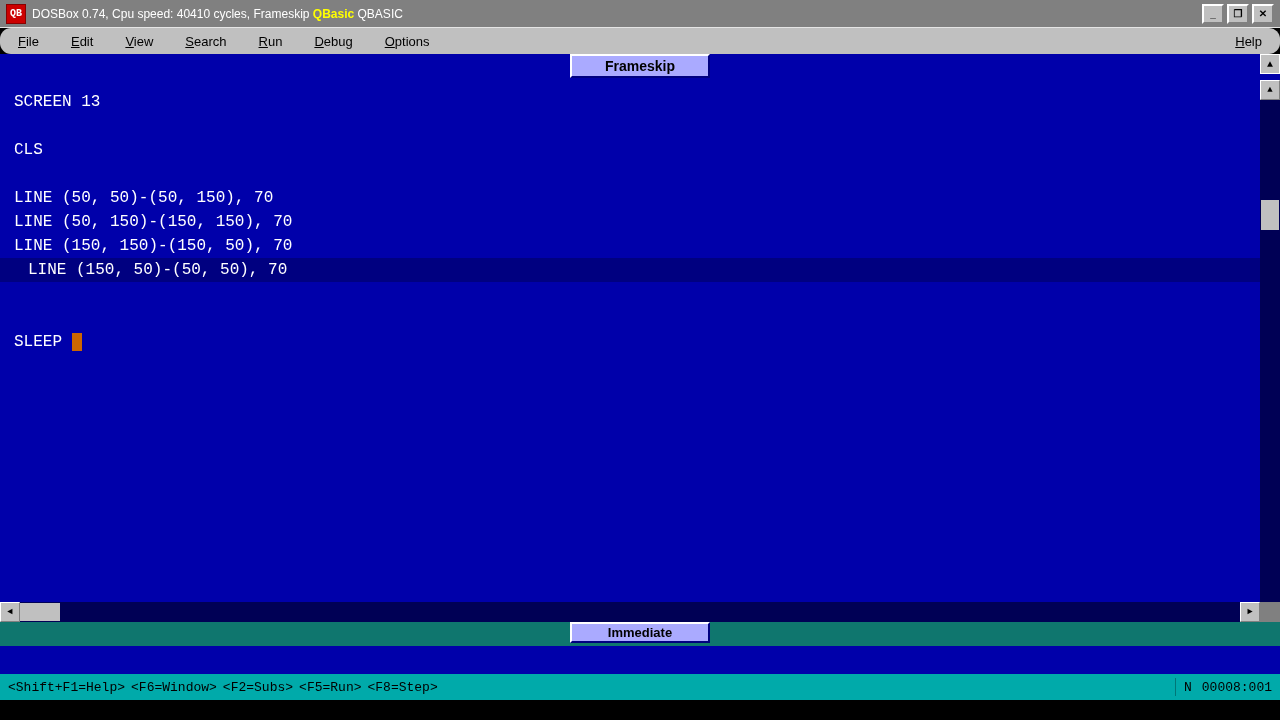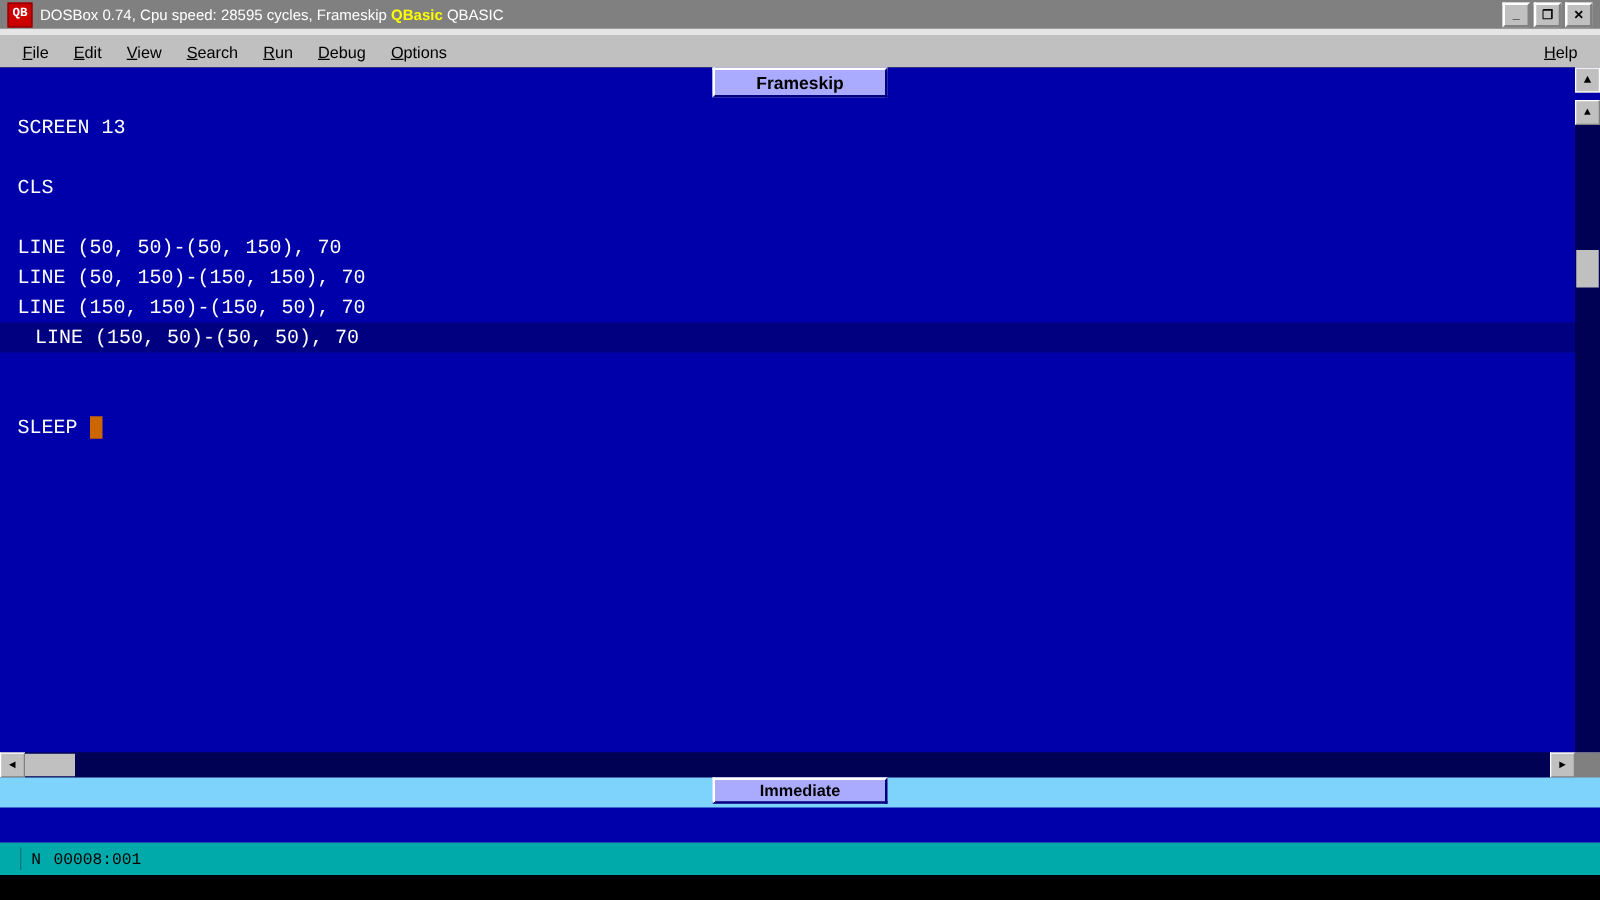--- a/index.html
+++ b/index.html
@@ -12,21 +12,21 @@
     }
 
     
     #title-bar {
       background: #808080;
       height: 28px;
       display: flex;
       align-items: center;
       padding: 0 6px;
       gap: 6px;
-      border-bottom: 5px solid #e5e5e5;
+      border-bottom: 1px solid #e5e5e5;
     }
     #title-bar-icon {
       width: 20px;
       height: 20px;
       background: #c00;
       display: flex;
       align-items: center;
       justify-content: center;
       font-size: 10px;
       color: #fff;
@@ -68,21 +68,22 @@
       font-weight: bold;
     }
 
     
     #menu-bar {
       background: #c0c0c0;
       height: 26px;
       display: flex;
       align-items: center;
       padding: 0 8px;
-      gap: 0;
+      gap: 12px;
+      border-radius: 11px;
     }
     .menu-item {
       padding: 2px 10px;
       font-family: Arial, sans-serif;
       font-size: 13px;
       color: #000;
       cursor: pointer;
     }
     .menu-item span.underline {
       text-decoration: underline;
@@ -267,21 +268,21 @@
       bottom: 0;
       right: 0;
       width: 20px;
       height: 20px;
       background: #808080;
     }
 
     
     #immediate-area {
       position: relative;
-      background: #7dd3fc;
+      background: #0f766e;
       height: 52px;
       width: 1280px;
     }
     #immediate-title {
       position: absolute;
       top: 0;
       left: 50%;
       transform: translateX(-50%);
       background: #aaaaff;
       color: #000;
@@ -340,21 +341,21 @@
   </style>
 </head>
 <body>
 
 <div id="title-bar">
   <div id="title-bar-icon">
     <span>QB</span>
   </div>
   <div id="title-bar-text">
     <span>
-      <span>DOSBox 0.74, Cpu speed:  28595 cycles, Frameskip</span>&nbsp;<span class="qbasic-highlight">QBasic</span>&nbsp;<span>QBASIC</span>
+      <span>DOSBox 0.74, Cpu speed:  40410 cycles, Frameskip</span>&nbsp;<span class="qbasic-highlight">QBasic</span>&nbsp;<span>QBASIC</span>
     </span>
   </div>
   <div id="window-controls">
     <div class="win-btn">_</div>
     <div class="win-btn">❐</div>
     <div class="win-btn">✕</div>
   </div>
 </div>
 
 <div id="menu-bar">
@@ -397,18 +398,25 @@
   <div id="scroll-corner"></div>
 
 </div>
 
 <div id="immediate-area">
   <div id="immediate-title">Immediate</div>
   <div id="immediate-input-area"></div>
 </div>
 
 <div id="status-bar">
+  <div id="status-shortcuts">
+    <span class="shortcut-item">&lt;Shift+F1=Help&gt;</span>
+    <span class="shortcut-item">&lt;F6=Window&gt;</span>
+    <span class="shortcut-item">&lt;F2=Subs&gt;</span>
+    <span class="shortcut-item">&lt;F5=Run&gt;</span>
+    <span class="shortcut-item">&lt;F8=Step&gt;</span>
+  </div>
   <div id="status-divider"></div>
   <div id="status-info">
     <span>N</span>
     <span>00008:001</span>
   </div>
 </div>
 
 </body></html>

